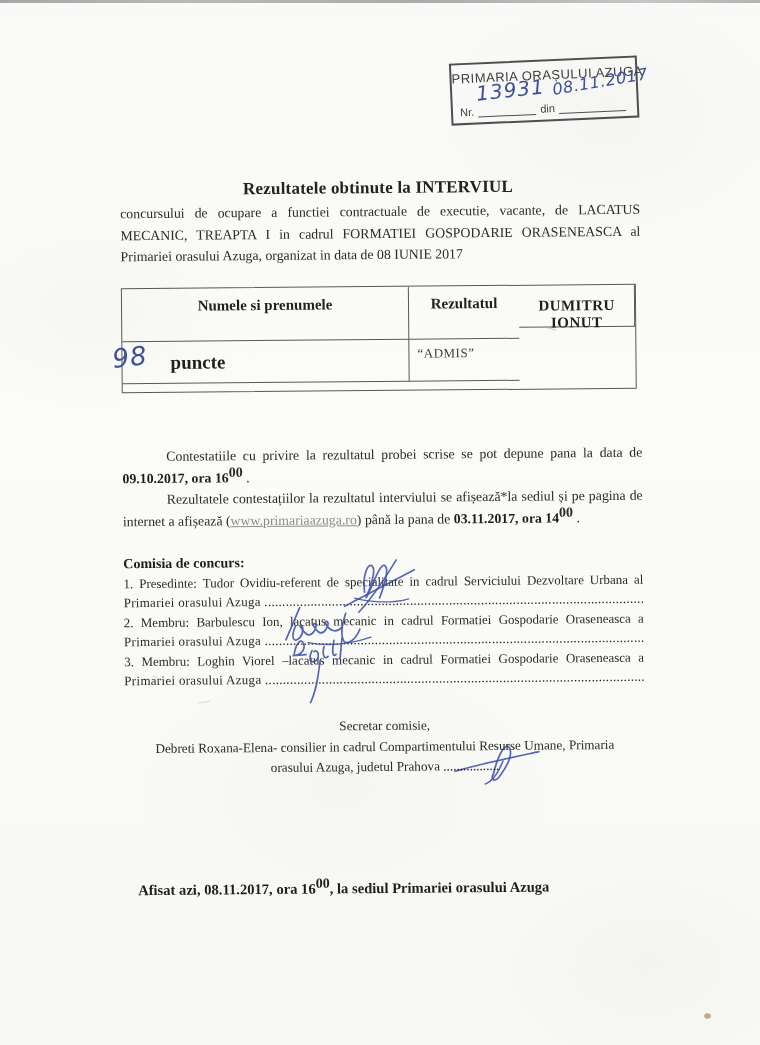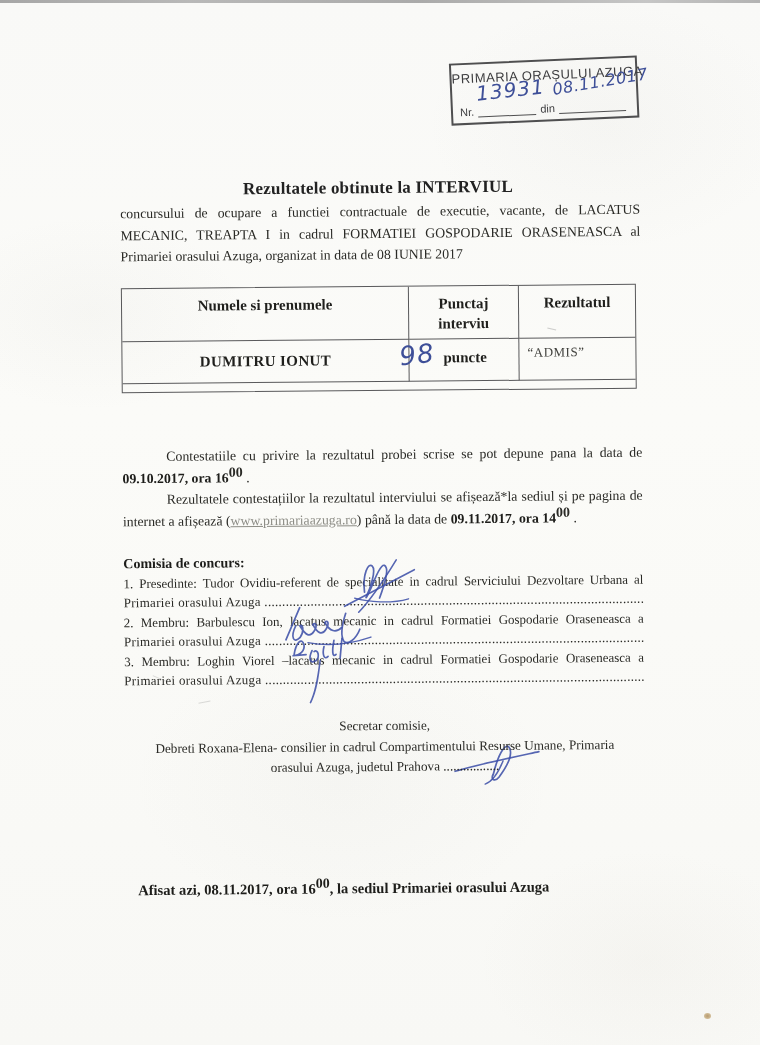--- a/index.html
+++ b/index.html
@@ -55,21 +55,21 @@
     border:1.5px solid #58585a;box-sizing:border-box;
     display:grid;grid-template-columns:287px 110px 1fr;
   }
   .cell{border-right:1px solid #58585a;box-sizing:border-box;position:relative;}
   .cell.last{border-right:none;}
   .cell.hrow{border-bottom:1px solid #58585a;height:53px;padding-top:7px;
     text-align:center;font-weight:bold;font-size:15px;line-height:20px;color:#1f1f1c;}
   .cell.drow{border-bottom:1px solid #58585a;height:42px;}
   .strip{grid-column:1/4;height:8px;}
   .name-val{padding-top:12px;text-align:center;font-weight:bold;font-size:15px;letter-spacing:.4px;color:#1f1f1c;}
-  .score-val{padding-top:10px;padding-left:34px;font-weight:bold;font-size:15px;color:#1f1f1c;}
+  .score-val{padding-top:10px;padding-left:48px;font-weight:bold;font-size:19px;color:#1f1f1c;}
   .hw-score{position:absolute;left:-10px;top:0px;font-size:26px;transform:rotate(-6deg);letter-spacing:1px;}
   .result-val{padding:6px 0 0 8px;font-size:13px;color:#41413d;letter-spacing:.5px;}
 
   
   .comisia{top:552px;font-size:13px;line-height:19.5px;}
   .com-head{font-weight:bold;font-size:14px;color:#1d1d1a;}
   .dotline{white-space:nowrap;overflow:hidden;max-height:21px;letter-spacing:.3px;}
 
   
   .secretar{top:716px;text-align:center;font-size:13.2px;line-height:20.5px;}
@@ -112,24 +112,20 @@
     <div class="para intro">
       <div class="jl">concursului de ocupare a functiei contractuale de executie, vacante, de LACATUS</div>
       <div class="jl">MECANIC, TREAPTA I in cadrul FORMATIEI GOSPODARIE ORASENEASCA al</div>
       <div>Primariei orasului Azuga, organizat in data de 08 IUNIE 2017</div>
     </div>
 
     <div class="doc-table">
       <div class="cell hrow">
         <div>Numele si prenumele</div>
       </div>
-      <div class="cell hrow">
-        <div>Punctaj</div>
-        <div>interviu</div>
-      </div>
       <div class="cell hrow last">
         <div>Rezultatul</div>
       </div>
 
       <div class="cell drow">
         <div class="name-val">DUMITRU IONUT</div>
       </div>
       <div class="cell drow">
         <span class="hw hw-score">98</span>
         <div class="score-val">puncte</div>
@@ -137,21 +133,21 @@
       <div class="cell drow last">
         <div class="result-val">“ADMIS”</div>
       </div>
       <div class="strip"></div>
     </div>
 
     <div class="para" style="top:444px;">
       <div class="jl ind">Contestatiile cu privire la rezultatul probei scrise se pot depune pana la data de</div>
       <div><b>09.10.2017, ora 16</b><sup>00</sup><span> .</span></div>
       <div class="jl ind">Rezultatele contestațiilor la rezultatul interviului se afișează*la sediul și pe pagina de</div>
-      <div><span>internet a afișează (</span><span class="url">www.primariaazuga.ro</span><span>) până la data de </span><b>09.11.2017, ora 14</b><sup>00</sup><span> .</span></div>
+      <div><span>internet a afișează (</span><span class="url">www.primariaazuga.ro</span><span>) până la pana de </span><b>03.11.2017, ora 14</b><sup>00</sup><span> .</span></div>
     </div>
 
     <div class="para comisia">
       <div class="com-head">Comisia de concurs:</div>
 
       <div class="jl">1. Presedinte: Tudor Ovidiu-referent de specialitate in cadrul Serviciului Dezvoltare Urbana al</div>
       <div class="dotline"><span>Primariei orasului Azuga </span><span>................................................................................................................</span></div>
 
       <div class="jl">2. Membru: Barbulescu Ion, lacatus mecanic in cadrul Formatiei Gospodarie Oraseneasca a</div>
       <div class="dotline"><span>Primariei orasului Azuga .</span><span>................................................................................................................</span></div>

